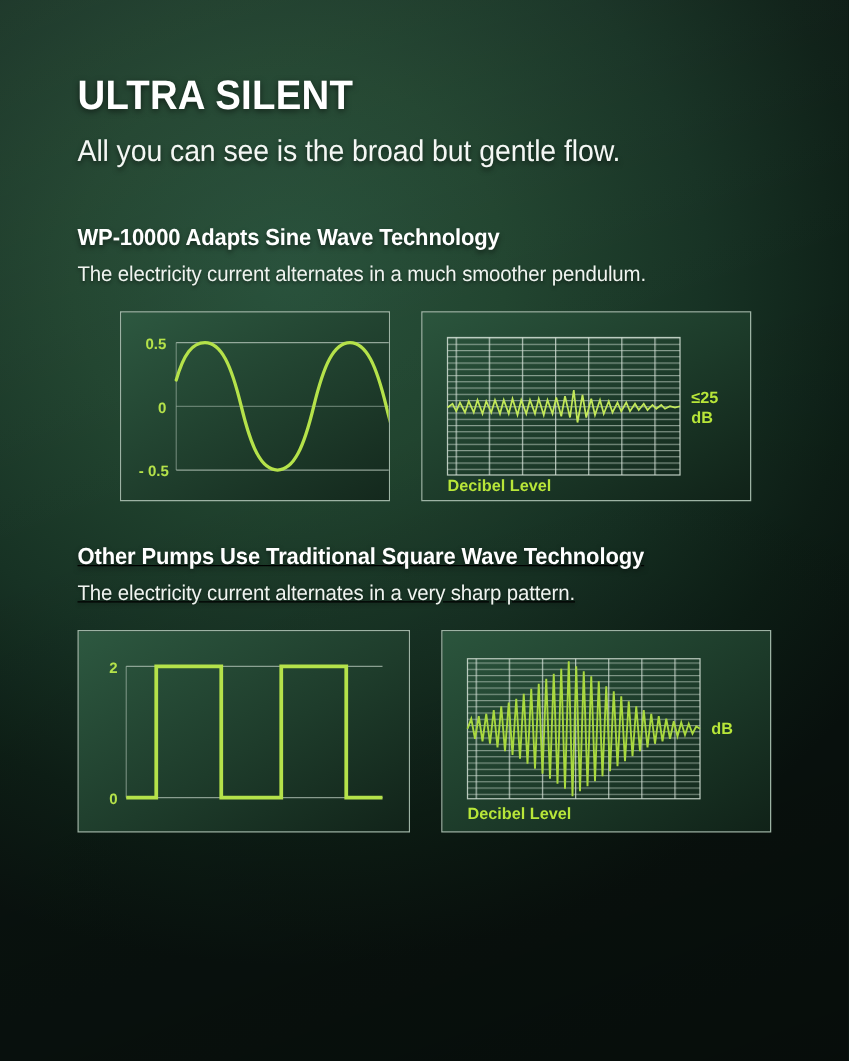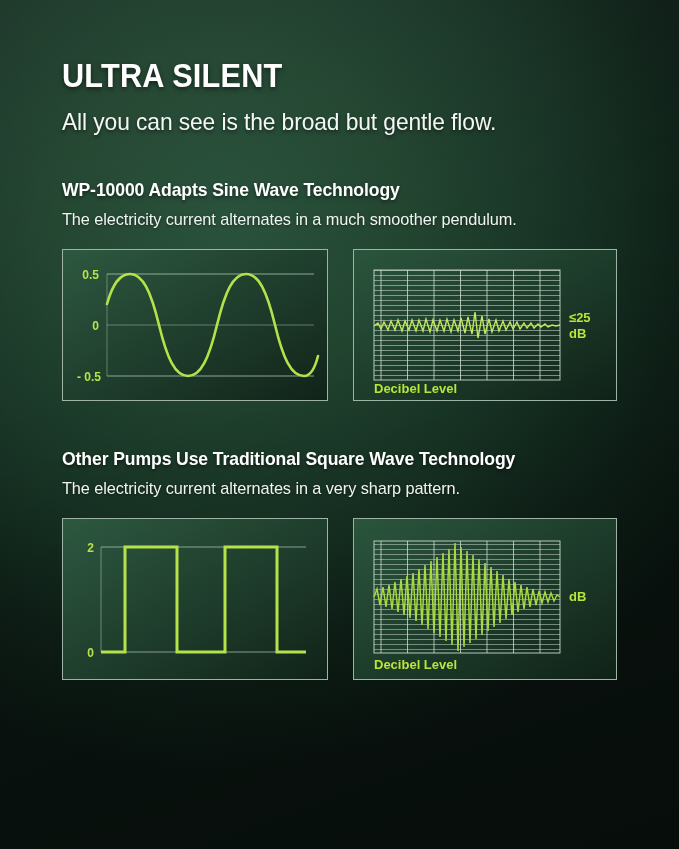--- a/index.html
+++ b/index.html
@@ -107,21 +107,21 @@
 
     <h1 class="hero-title">ULTRA SILENT</h1>
     <p class="hero-sub">All you can see is the broad but gentle flow.</p>
 
     <div class="section" style="margin-top:42px;">
       <div class="sec-title">WP-10000 Adapts Sine Wave Technology</div>
       <div class="sec-body">The electricity current alternates in a much smoother pendulum.</div>
 
       <div class="panels" style="margin-top:18px;">
 
-        <div class="panel" style="width:266px;height:152px;">
+        <div class="panel" style="width:216px;height:152px;margin-left:34px;">
           <svg width="264" height="150" viewBox="0 0 264 150">
             <defs>
               <linearGradient id="sg" x1="0" y1="0" x2="1" y2="1">
                 <stop offset="0%" stop-color="#2d5840"></stop>
                 <stop offset="55%" stop-color="#1e3c2b"></stop>
                 <stop offset="100%" stop-color="#112319"></stop>
               </linearGradient>
             </defs>
             <rect x="0" y="0" width="264" height="150" fill="url(#sg)"></rect>
 
@@ -164,21 +164,21 @@
 
             <polyline points="20,76 24,73 27,79 30,72 34,80 37,71 41,80 44,70 48,81 51,71 55,80 58,70 62,81 65,70 69,81 72,69 76,82 79,70 83,81 86,70 90,81 93,69 97,82 100,70 104,81 107,68 111,83 114,67 118,84 121,62 124,88 128,66 131,84 135,69 138,82 142,70 145,81 149,71 152,80 156,72 159,79 163,72 166,79 170,73 173,78 177,73 180,78 184,74 187,77 191,74 194,77 198,75 202,76 206,75" fill="none" stroke="#c3e85a" stroke-width="1.4"></polyline>
             <text class="db-label" x="215" y="72">≤25</text>
             <text class="db-label" x="215" y="88">dB</text>
             <text class="db-caption" x="20" y="143">Decibel Level</text>
           </svg>
         </div>
       </div>
     </div>
 
-    <div class="section" style="margin-top:46px;">
+    <div class="section" style="margin-top:32px;text-decoration:underline;">
       <div class="sec-title" style="max-width:490px;">Other Pumps Use Traditional Square Wave Technology</div>
       <div class="sec-body">The electricity current alternates in a very sharp pattern.</div>
 
       <div class="panels" style="margin-top:18px;">
 
         <div class="panel" style="width:266px;height:162px;">
           <svg width="264" height="160" viewBox="0 0 264 160">
             <defs>
               <linearGradient id="qg" x1="0" y1="0" x2="1" y2="1">
                 <stop offset="0%" stop-color="#2d5840"></stop>

